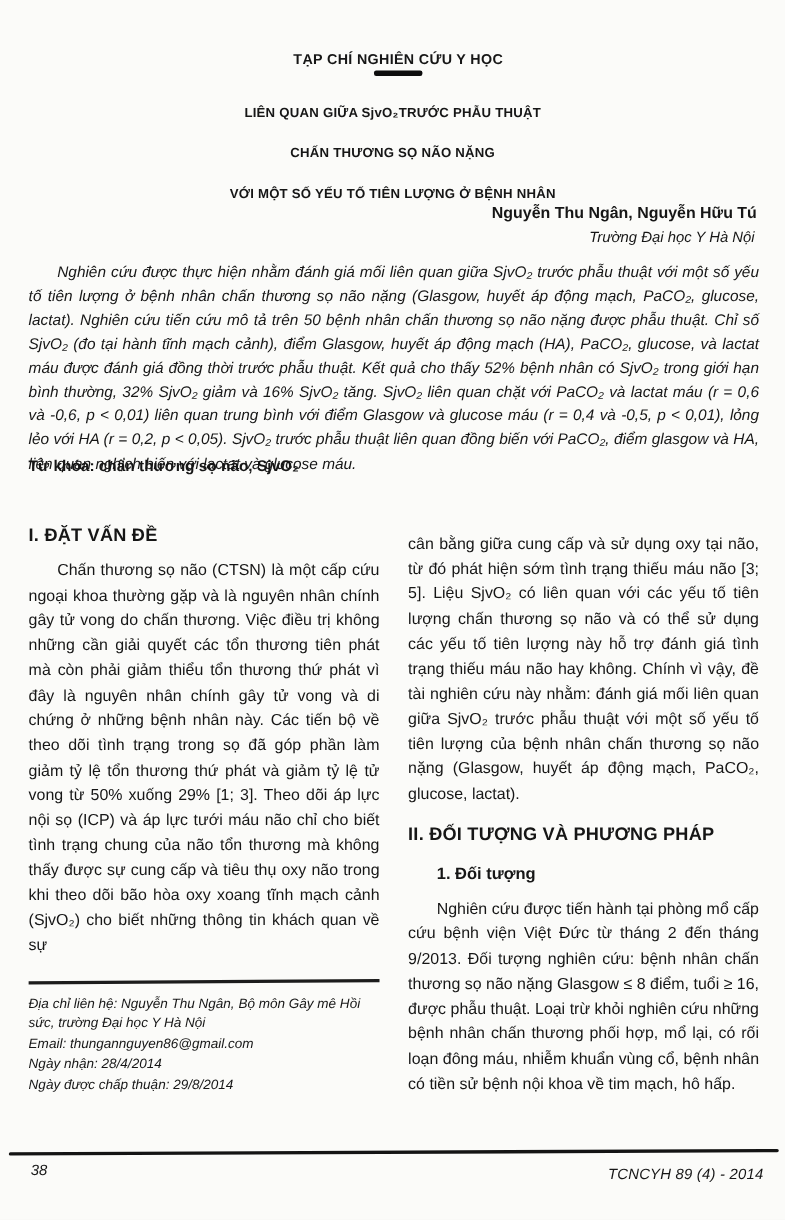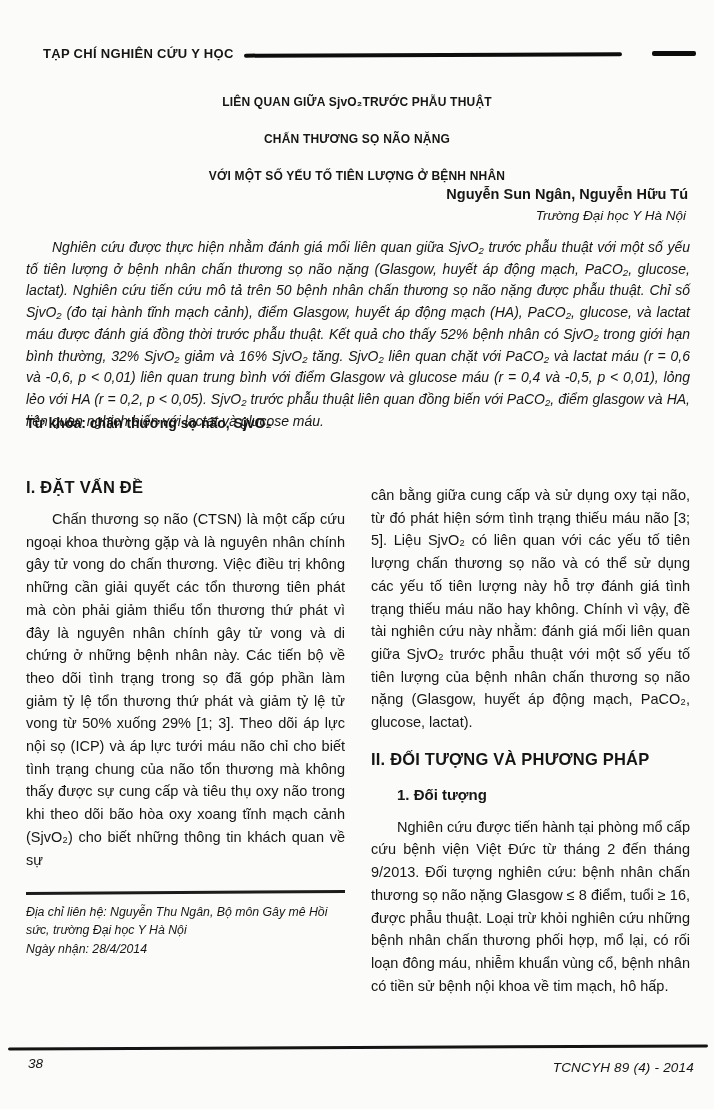--- a/index.html
+++ b/index.html
@@ -7,22 +7,22 @@
     position:relative;
     width:714px;height:1109px;
     margin:0 auto;
     background:#fbfbf9;
     color:#161616;
     font-family:"Liberation Sans","DejaVu Sans",sans-serif;
     overflow:hidden;
   }
   
   .header-row{
-    position:absolute;top:46px;left:43px;right:18px;
-    display:flex;align-items:center;
+    position:absolute;top:46px;left:28px;right:18px;
+    display:flex;align-items:center;flex-direction:column;
   }
   .journal-name{
     font-size:13px;font-weight:bold;letter-spacing:.3px;white-space:nowrap;
   }
   .header-rule{
     flex:1;height:3.5px;background:#0d0d0d;
     margin-left:10px;margin-right:30px;margin-top:3px;
     transform:rotate(-.2deg);border-radius:2px;
   }
   .header-dash{
@@ -106,37 +106,39 @@
     <div class="header-rule"></div>
     <div class="header-dash"></div>
   </div>
 
   <h1 class="article-title">
     <span>LIÊN QUAN GIỮA SjvO₂TRƯỚC PHẪU THUẬT</span>
     <span>CHẤN THƯƠNG SỌ NÃO NẶNG</span>
     <span>VỚI MỘT SỐ YẾU TỐ TIÊN LƯỢNG Ở BỆNH NHÂN</span>
   </h1>
 
-  <div class="authors">Nguyễn Sun Ngân, Nguyễn Hữu Tú</div>
+  <div class="authors">Nguyễn Thu Ngân, Nguyễn Hữu Tú</div>
   <div class="affiliation">Trường Đại học Y Hà Nội</div>
 
   <p class="abstract">Nghiên cứu được thực hiện nhằm đánh giá mối liên quan giữa SjvO₂ trước phẫu thuật với một số yếu tố tiên lượng ở bệnh nhân chấn thương sọ não nặng (Glasgow, huyết áp động mạch, PaCO₂, glucose, lactat). Nghiên cứu tiến cứu mô tả trên 50 bệnh nhân chấn thương sọ não nặng được phẫu thuật. Chỉ số SjvO₂ (đo tại hành tĩnh mạch cảnh), điểm Glasgow, huyết áp động mạch (HA), PaCO₂, glucose, và lactat máu được đánh giá đồng thời trước phẫu thuật. Kết quả cho thấy 52% bệnh nhân có SjvO₂ trong giới hạn bình thường, 32% SjvO₂ giảm và 16% SjvO₂ tăng. SjvO₂ liên quan chặt với PaCO₂ và lactat máu (r = 0,6 và -0,6, p &lt; 0,01) liên quan trung bình với điểm Glasgow và glucose máu (r = 0,4 và -0,5, p &lt; 0,01), lỏng lẻo với HA (r = 0,2, p &lt; 0,05). SjvO₂ trước phẫu thuật liên quan đồng biến với PaCO₂, điểm glasgow và HA, liên quan nghịch biến với lactat và glucose máu.</p>
 
   <div class="keywords"><span>Từ khóa:</span><span> chấn thương sọ não, SjvO₂</span></div>
 
   <div class="columns">
 
     <div class="col">
       <h2 class="section-heading">I. ĐẶT VẤN ĐỀ</h2>
       <p class="body-par">Chấn thương sọ não (CTSN) là một cấp cứu ngoại khoa thường gặp và là nguyên nhân chính gây tử vong do chấn thương. Việc điều trị không những cần giải quyết các tổn thương tiên phát mà còn phải giảm thiểu tổn thương thứ phát vì đây là nguyên nhân chính gây tử vong và di chứng ở những bệnh nhân này. Các tiến bộ về theo dõi tình trạng trong sọ đã góp phần làm giảm tỷ lệ tổn thương thứ phát và giảm tỷ lệ tử vong từ 50% xuống 29% [1; 3]. Theo dõi áp lực nội sọ (ICP) và áp lực tưới máu não chỉ cho biết tình trạng chung của não tổn thương mà không thấy được sự cung cấp và tiêu thụ oxy não trong khi theo dõi bão hòa oxy xoang tĩnh mạch cảnh (SjvO₂) cho biết những thông tin khách quan về sự</p>
 
       <div class="footnote">
         <div class="footnote-rule"></div>
         <p>Địa chỉ liên hệ: Nguyễn Thu Ngân, Bộ môn Gây mê Hồi sức, trường Đại học Y Hà Nội</p>
+        <p>Email: thungannguyen86@gmail.com</p>
         <p>Ngày nhận: 28/4/2014</p>
+        <p>Ngày được chấp thuận: 29/8/2014</p>
       </div>
     </div>
 
     <div class="col">
       <p class="body-par cont">cân bằng giữa cung cấp và sử dụng oxy tại não, từ đó phát hiện sớm tình trạng thiếu máu não [3; 5]. Liệu SjvO₂ có liên quan với các yếu tố tiên lượng chấn thương sọ não và có thể sử dụng các yếu tố tiên lượng này hỗ trợ đánh giá tình trạng thiếu máu não hay không. Chính vì vậy, đề tài nghiên cứu này nhằm: đánh giá mối liên quan giữa SjvO₂ trước phẫu thuật với một số yếu tố tiên lượng của bệnh nhân chấn thương sọ não nặng (Glasgow, huyết áp động mạch, PaCO₂, glucose, lactat).</p>
       <h2 class="section-heading methods-heading">II. ĐỐI TƯỢNG VÀ PHƯƠNG PHÁP</h2>
       <h3 class="sub-heading">1. Đối tượng</h3>
       <p class="body-par">Nghiên cứu được tiến hành tại phòng mổ cấp cứu bệnh viện Việt Đức từ tháng 2 đến tháng 9/2013. Đối tượng nghiên cứu: bệnh nhân chấn thương sọ não nặng Glasgow ≤ 8 điểm, tuổi ≥ 16, được phẫu thuật. Loại trừ khỏi nghiên cứu những bệnh nhân chấn thương phối hợp, mổ lại, có rối loạn đông máu, nhiễm khuẩn vùng cổ, bệnh nhân có tiền sử bệnh nội khoa về tim mạch, hô hấp.</p>
     </div>
 

